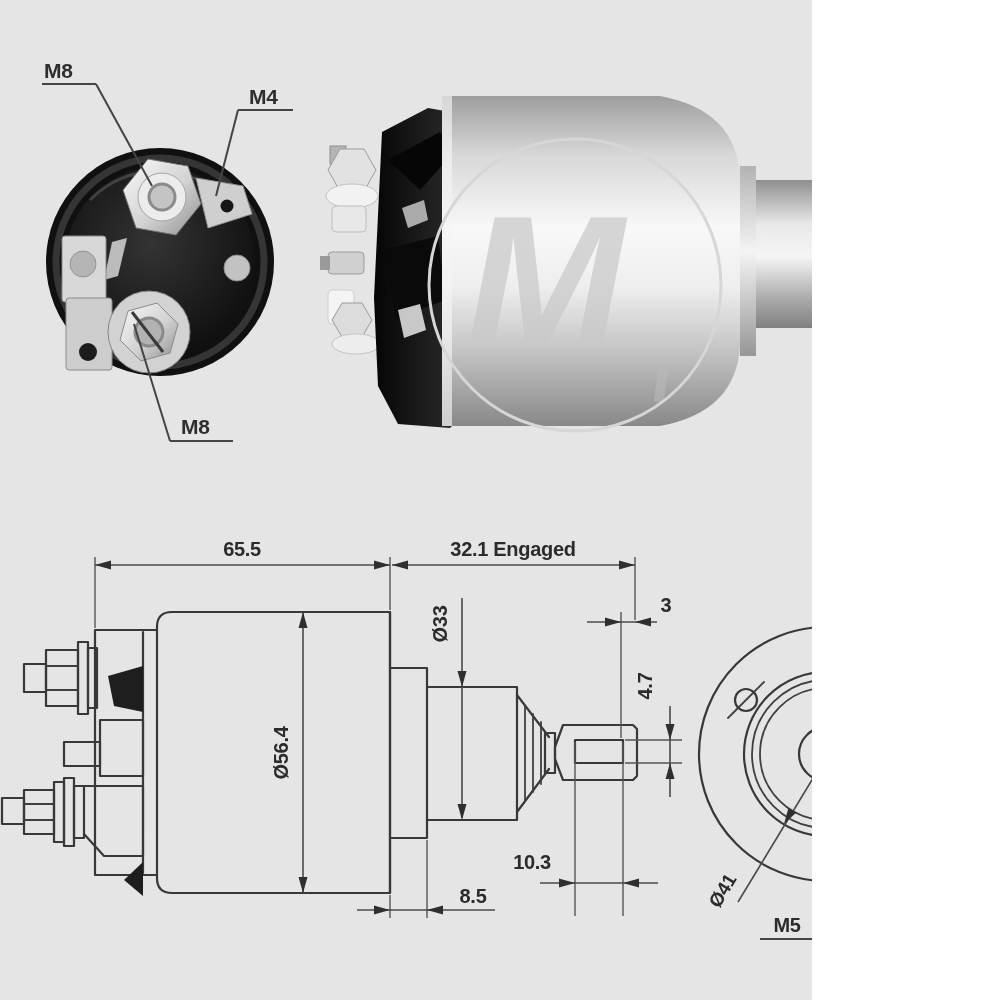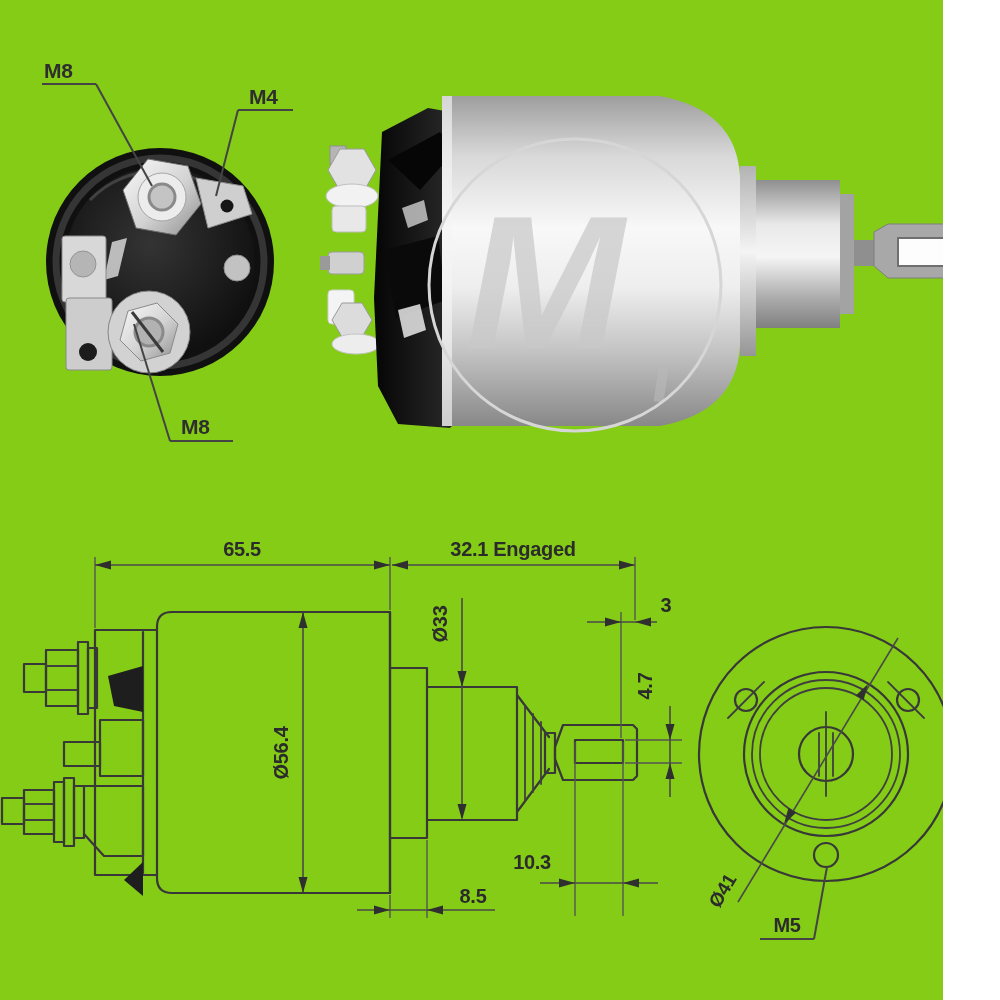--- a/index.html
+++ b/index.html
@@ -1,16 +1,16 @@
 <!DOCTYPE html>
 <html><head>
 <meta charset="utf-8">
 <style>
   html,body{margin:0;padding:0;background:#ffffff;}
-  .canvas{position:relative;width:943px;height:1000px;background:#84cc16;overflow:hidden;
+  .canvas{position:relative;width:812px;height:1000px;background:#e5e5e5;overflow:hidden;
           font-family:"Liberation Sans",sans-serif;}
   svg{display:block}
   .outline{stroke:#383838;stroke-width:2.2;fill:none;stroke-linecap:round;stroke-linejoin:round;}
   .outline-thin{stroke:#3f3f3f;stroke-width:1.8;fill:none;stroke-linecap:round;}
   .dimline{stroke:#4a4a4a;stroke-width:1.6;fill:none;}
   .extline{stroke:#555;stroke-width:1.4;fill:none;}
   .arrow{fill:#2f2f2f;stroke:none;}
   .dim-text{font:600 20px "Liberation Sans",sans-serif;fill:#2b2b2b;letter-spacing:-0.3px;}
   .dim-text-sm{font:600 19px "Liberation Sans",sans-serif;fill:#2b2b2b;letter-spacing:-0.3px;}
   .photo-label{font:600 21px "Liberation Sans",sans-serif;fill:#2e2e2e;letter-spacing:-0.3px;}

